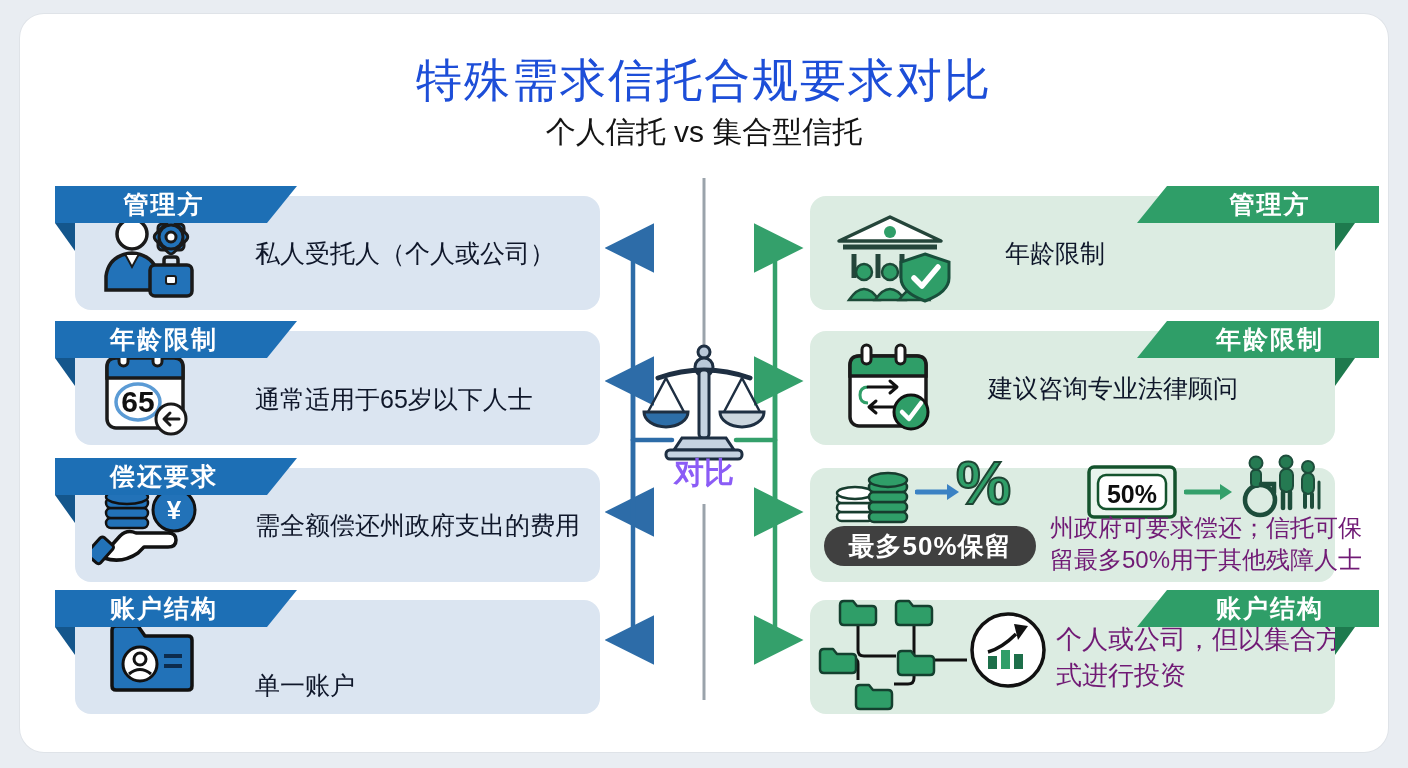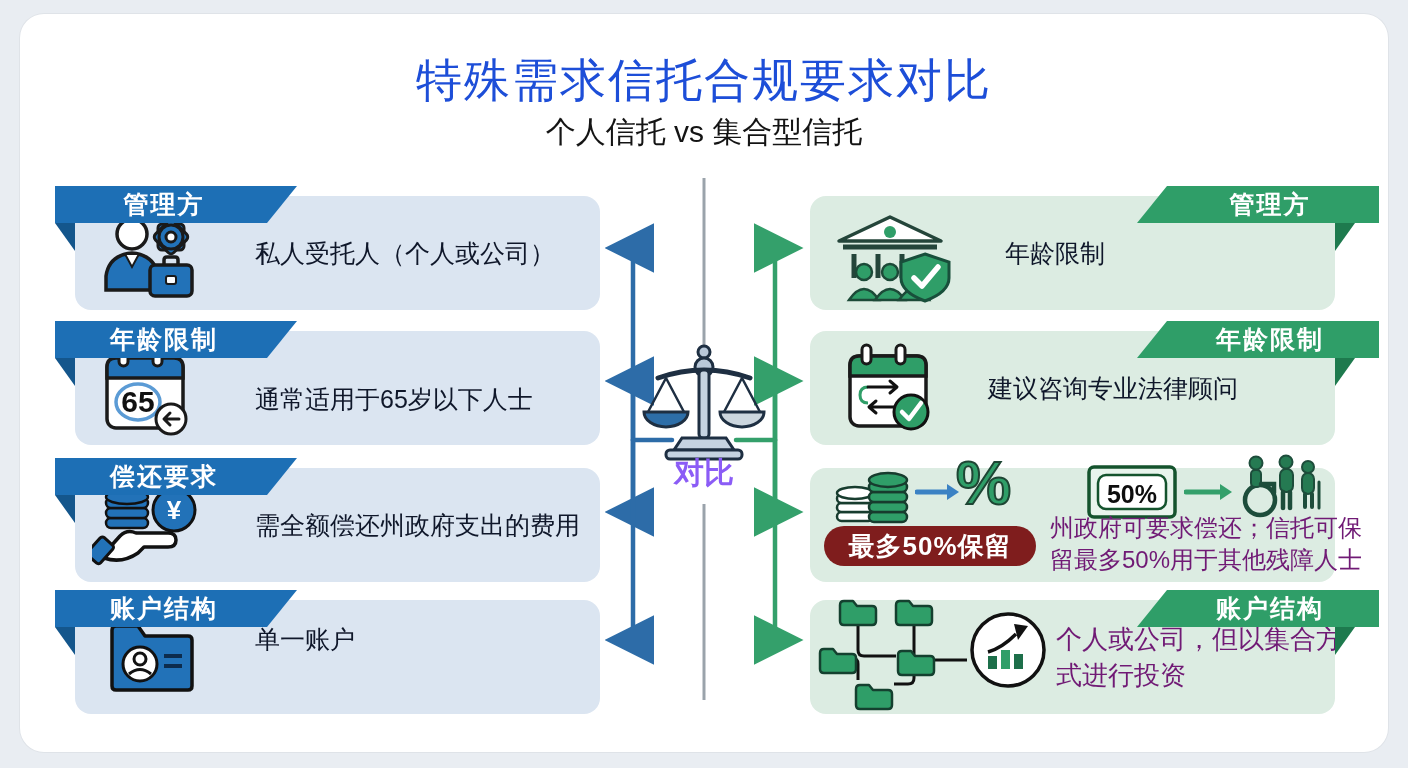--- a/index.html
+++ b/index.html
@@ -11,21 +11,21 @@
   .panel.blue{background:#dbe5f1;}
   .panel.green{background:#dcece2;}
   .ribbon{position:absolute;width:218px;height:37px;display:flex;align-items:center;justify-content:center;color:#fff;font-size:25px;font-weight:800;letter-spacing:2px;z-index:3;}
   .ribbon.blue{background:#1d6fb5;clip-path:polygon(0 0,100% 0,calc(100% - 30px) 100%,0 100%);padding-right:24px;}
   .ribbon.green{background:#2f9e68;clip-path:polygon(30px 0,100% 0,100% 100%,0 100%);padding-left:24px;}
   .fold{position:absolute;width:20px;height:28px;z-index:2;}
   .fold.blue{background:#14568c;clip-path:polygon(0 0,100% 0,100% 100%);}
   .fold.green{background:#1e7a4e;clip-path:polygon(0 0,100% 0,0 100%);}
   .rowtext{position:absolute;height:114px;display:flex;align-items:center;font-size:25px;color:#0f172a;}
   .abs{position:absolute;}
-  .badge{position:absolute;background:#7f1d1d;color:#fff;font-weight:800;font-size:26px;display:flex;align-items:center;justify-content:center;border-radius:21px;letter-spacing:1px;}
+  .badge{position:absolute;background:#404040;color:#fff;font-weight:800;font-size:26px;display:flex;align-items:center;justify-content:center;border-radius:21px;letter-spacing:1px;}
   .percent{position:absolute;font-size:62px;font-weight:800;color:#2f9e68;-webkit-text-stroke:2px #1e4634;line-height:1;}
   .duibi{position:absolute;font-size:30px;font-weight:800;color:#8b5cf6;text-align:center;}
   .footer{position:absolute;left:0;right:0;top:714px;text-align:center;font-size:21px;color:#1c1c1c;}
   .smalltext{position:absolute;font-size:24px;color:#701a75;line-height:32px;}
   svg text{font-family:"Liberation Sans",sans-serif;}
 </style>
 </head>
 <body>
 
 <div class="stage">
@@ -88,21 +88,21 @@
   <div class="panel blue" style="left:75px;top:600px;"></div>
   <div class="fold blue" style="left:55px;top:627px;"></div>
   <div class="ribbon blue" style="left:55px;top:590px;">账户结构</div>
   <svg class="abs" style="left:102px;top:614px;" width="100" height="82" viewBox="0 0 100 82">
     <path d="M10 24 L10 16 Q10 12 14 12 L36 12 L43 22 L86 22 Q90 22 90 26 L90 72 Q90 76 86 76 L14 76 Q10 76 10 72 Z" fill="#2272b8" stroke="#111" stroke-width="3.5" stroke-linejoin="round"></path>
     <circle cx="38" cy="50" r="17" fill="#fff" stroke="#111" stroke-width="3"></circle>
     <circle cx="38" cy="45" r="6" fill="none" stroke="#111" stroke-width="3"></circle>
     <path d="M27 60 Q38 51 49 60" fill="none" stroke="#111" stroke-width="3"></path>
     <path d="M62 42 H80 M62 52 H80" stroke="#0d2c4d" stroke-width="4"></path>
   </svg>
-  <div class="rowtext" style="left:255px;top:582px;font-family:Liberation Mono, monospace;">单一账户</div>
+  <div class="rowtext" style="left:255px;top:628px;font-family:Liberation Mono, monospace;">单一账户</div>
 
   <div class="panel green" style="left:810px;top:196px;"></div>
   <div class="fold green" style="left:1335px;top:223px;"></div>
   <div class="ribbon green" style="left:1137px;top:186px;">管理方</div>
   <svg class="abs" style="left:828px;top:212px;" width="125" height="92" viewBox="0 0 125 92">
     <path d="M62 5 L113 29 H11 Z" fill="#fff" stroke="#24453a" stroke-width="3.5" stroke-linejoin="round"></path>
     <circle cx="62" cy="20" r="6" fill="#2f9e68"></circle>
     <path d="M15 35 H109" stroke="#24453a" stroke-width="5"></path>
     <path d="M26 42 V66 M50 42 V66 M74 42 V66 M98 42 V66" stroke="#24453a" stroke-width="5"></path>
     <g fill="#2f9e68" stroke="#1c4a38" stroke-width="2.5">

